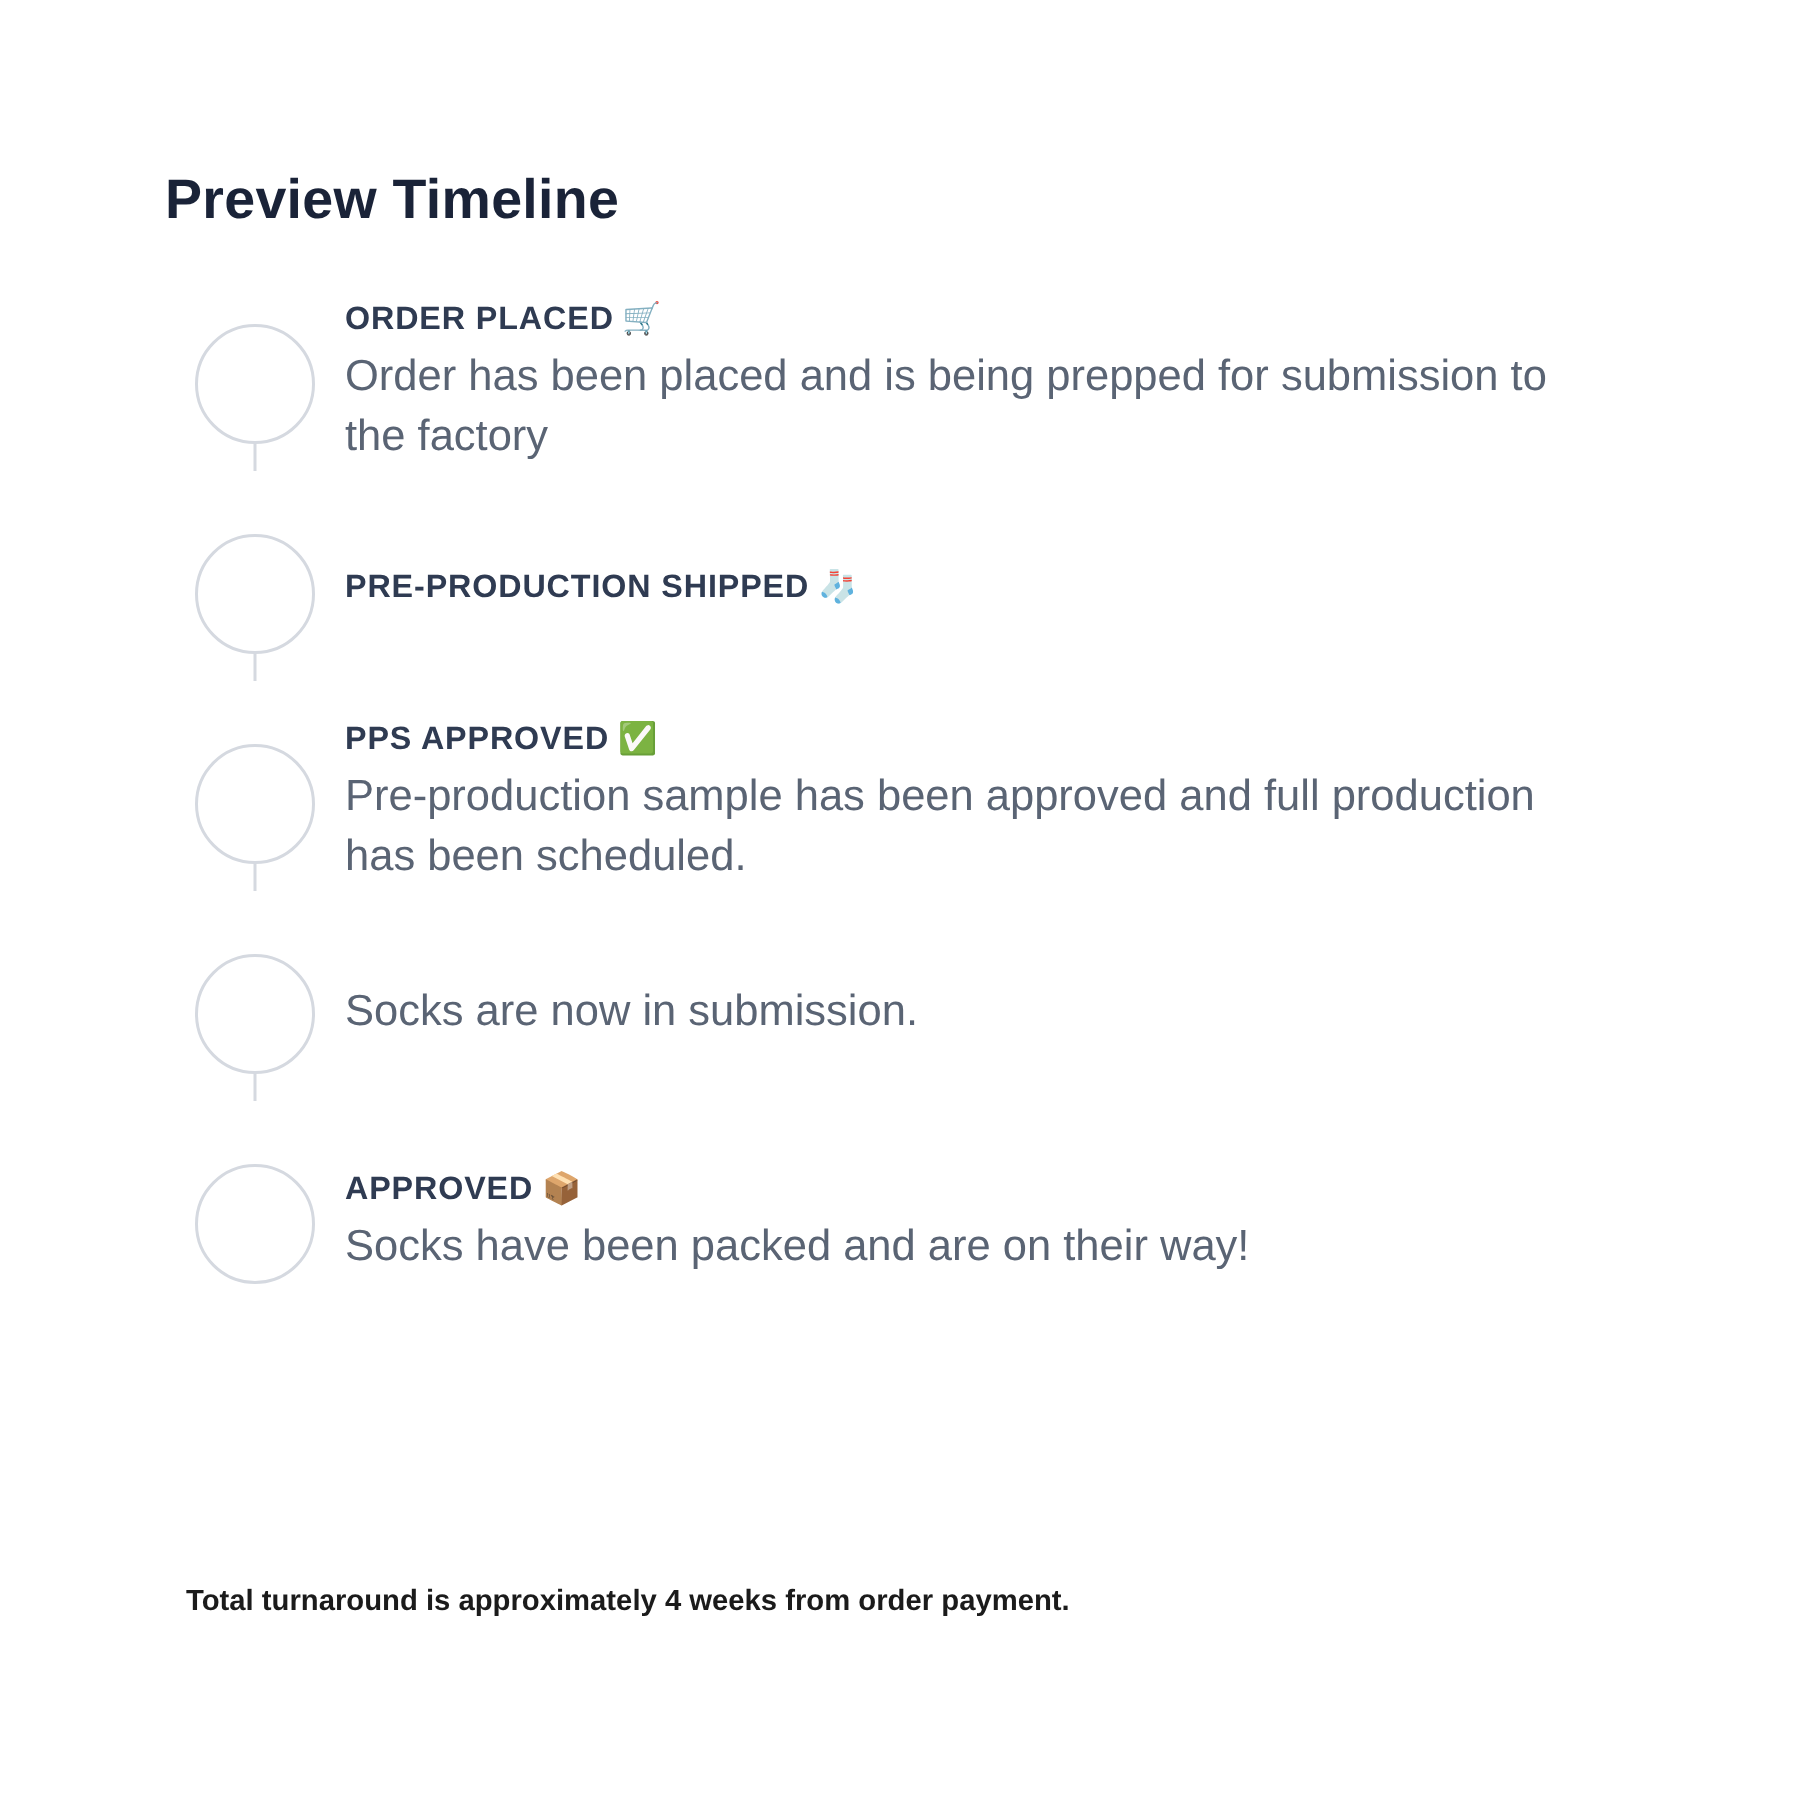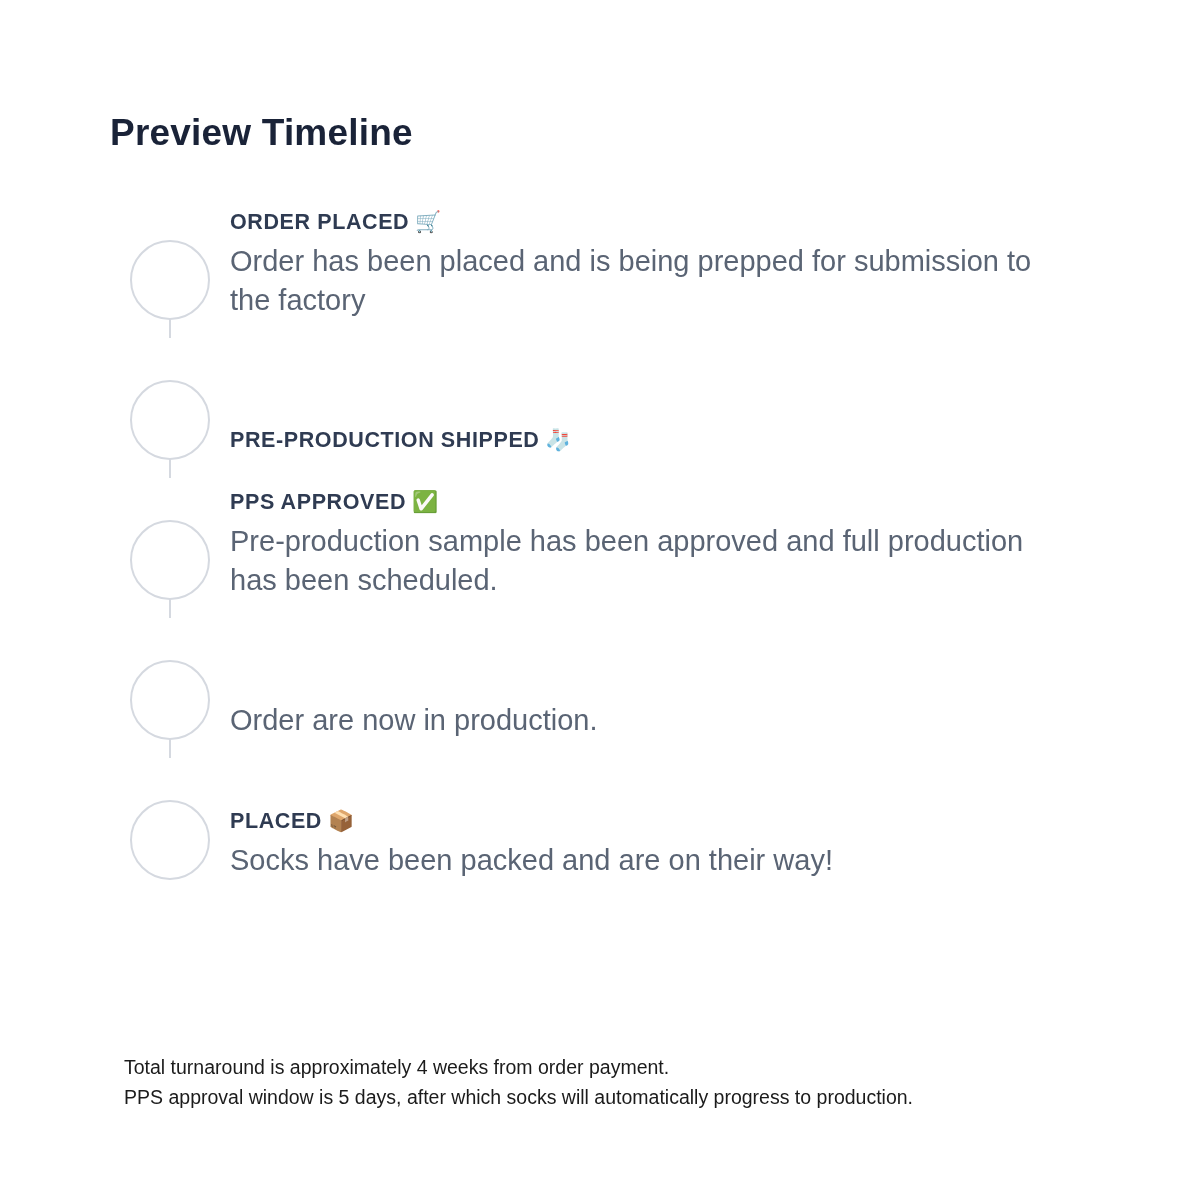--- a/index.html
+++ b/index.html
@@ -36,21 +36,21 @@
   .timeline {
     position: absolute;
     left: 110px;
     top: 180px;
     width: 1000px;
   }
 
   .step {
     position: relative;
     display: flex;
-    align-items: flex-end;
+    align-items: center;
     min-height: 140px;
   }
 
   .marker-col {
     position: relative;
     width: 120px;
     flex: 0 0 120px;
     display: flex;
     justify-content: center;
   }
@@ -113,20 +113,21 @@
     position: absolute;
     left: 124px;
     top: 1052px;
     font-size: 19.5px;
     color: #1b1b1b;
     line-height: 1.55;
     font-family: "Liberation Sans", sans-serif;
   }
   .footnotes div {
     white-space: nowrap;
+    font-weight: bold;
   }
 </style>
 </head>
 <body>
 
 <div class="page">
 
   <div class="title">Preview Timeline</div>
 
   <div class="timeline">
@@ -168,37 +169,36 @@
         <div class="step-desc">Pre-production sample has been approved and full production has been scheduled.</div>
       </div>
     </div>
 
     <div class="step">
       <div class="marker-col">
         <div class="circle"></div>
         <div class="connector"></div>
       </div>
       <div class="content">
-        <div class="step-desc">Order are now in production.</div>
-      </div>
-    </div>
-
-    <div class="step">
-      <div class="marker-col">
-        <div class="circle"></div>
-
-      </div>
-      <div class="content">
-        <div class="step-title">
-          <span>PLACED</span><span class="emoji">📦</span>
+        <div class="step-desc">Socks are now in submission.</div>
+      </div>
+    </div>
+
+    <div class="step">
+      <div class="marker-col">
+        <div class="circle"></div>
+
+      </div>
+      <div class="content">
+        <div class="step-title">
+          <span>APPROVED</span><span class="emoji">📦</span>
         </div>
         <div class="step-desc">Socks have been packed and are on their way!</div>
       </div>
     </div>
 
   </div>
 
   <div class="footnotes">
     <div>Total turnaround is approximately 4 weeks from order payment.</div>
-    <div>PPS approval window is 5 days, after which socks will automatically progress to production.</div>
   </div>
 
 </div>
 
 </body></html>

